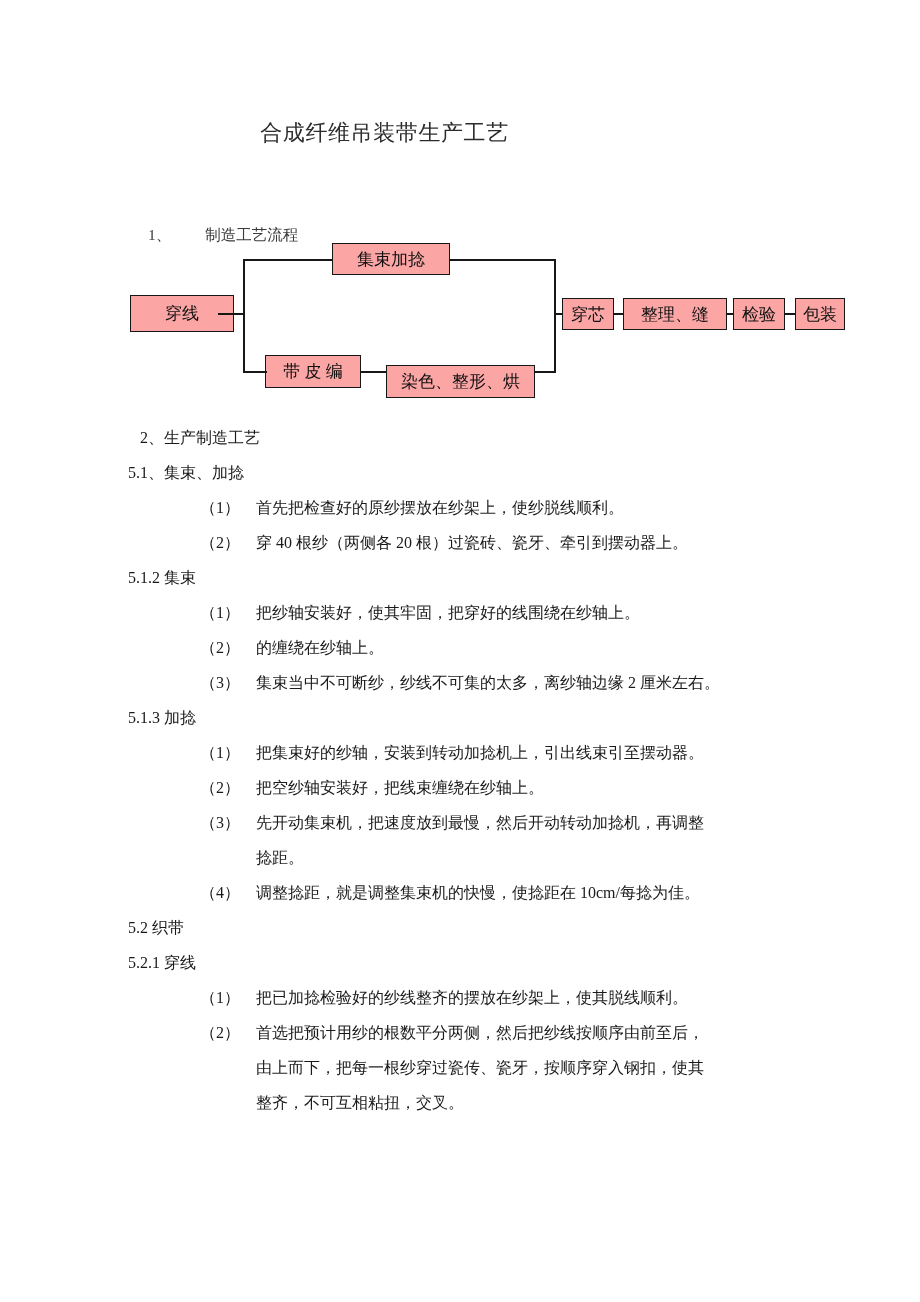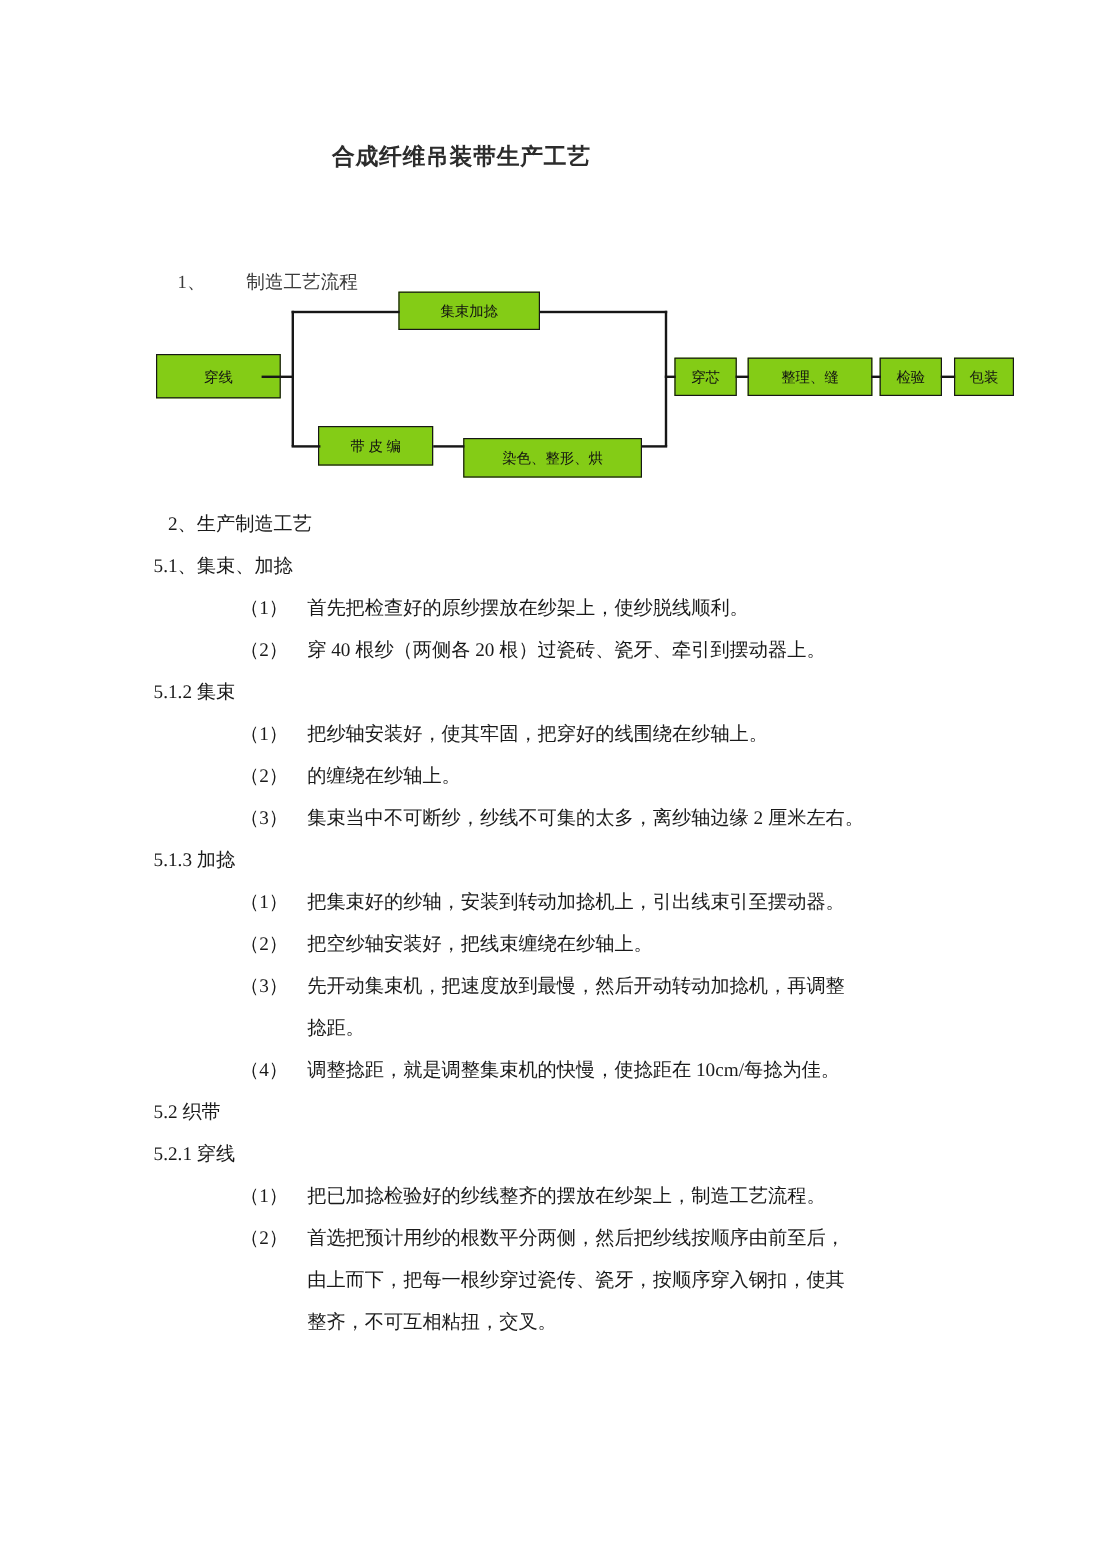--- a/index.html
+++ b/index.html
@@ -39,25 +39,24 @@
     z-index: 1;
   }
 
   
   .doc-title {
     position: absolute;
     left: 0;
     top: 118px;
     width: 769px;
     text-align: center;
-    font-size: 19px;
+    font-size: 22px;
     letter-spacing: 0.6px;
     color: #2c2c2c;
     z-index: 3;
-    font-weight: bold;
   }
 
   
   .flowchart {
     position: absolute;
     left: 0;
     top: 228px;
     width: 920px;
     height: 175px;
     z-index: 3;
@@ -69,25 +68,25 @@
     font-size: 15.5px;
     color: #3a3a3a;
     white-space: nowrap;
   }
   .flow-heading .num { margin-right: 34px; }
 
   .fbox {
     position: absolute;
     box-sizing: border-box;
     border: 1.6px solid #171717;
-    background: #84cc16;
+    background: #fca5a5;
     display: flex;
     align-items: center;
     justify-content: center;
-    font-size: 12px;
+    font-size: 17px;
     color: #111111;
     white-space: nowrap;
     line-height: 1;
   }
   .fline {
     position: absolute;
     background: #171717;
   }
   .fline.h { height: 1.6px; }
   .fline.v { width: 1.6px; }
@@ -248,21 +247,21 @@
           <span class="ln">调整捻距，就是调整集束机的快慢，使捻距在 10cm/每捻为佳。</span>
         </span>
     </div>
 
     <div class="p lvl0">5.2  织带</div>
     <div class="p lvl0">5.2.1 穿线</div>
 
     <div class="item">
       <span class="marker">（1）</span>
       <span class="txt">
-          <span class="ln">把已加捻检验好的纱线整齐的摆放在纱架上，制造工艺流程。</span>
+          <span class="ln">把已加捻检验好的纱线整齐的摆放在纱架上，使其脱线顺利。</span>
         </span>
     </div>
     <div class="item">
       <span class="marker">（2）</span>
       <span class="txt">
           <span class="ln">首选把预计用纱的根数平分两侧，然后把纱线按顺序由前至后，</span>
           <span class="ln">由上而下，把每一根纱穿过瓷传、瓷牙，按顺序穿入钢扣，使其</span>
           <span class="ln">整齐，不可互相粘扭，交叉。</span>
         </span>
     </div>

